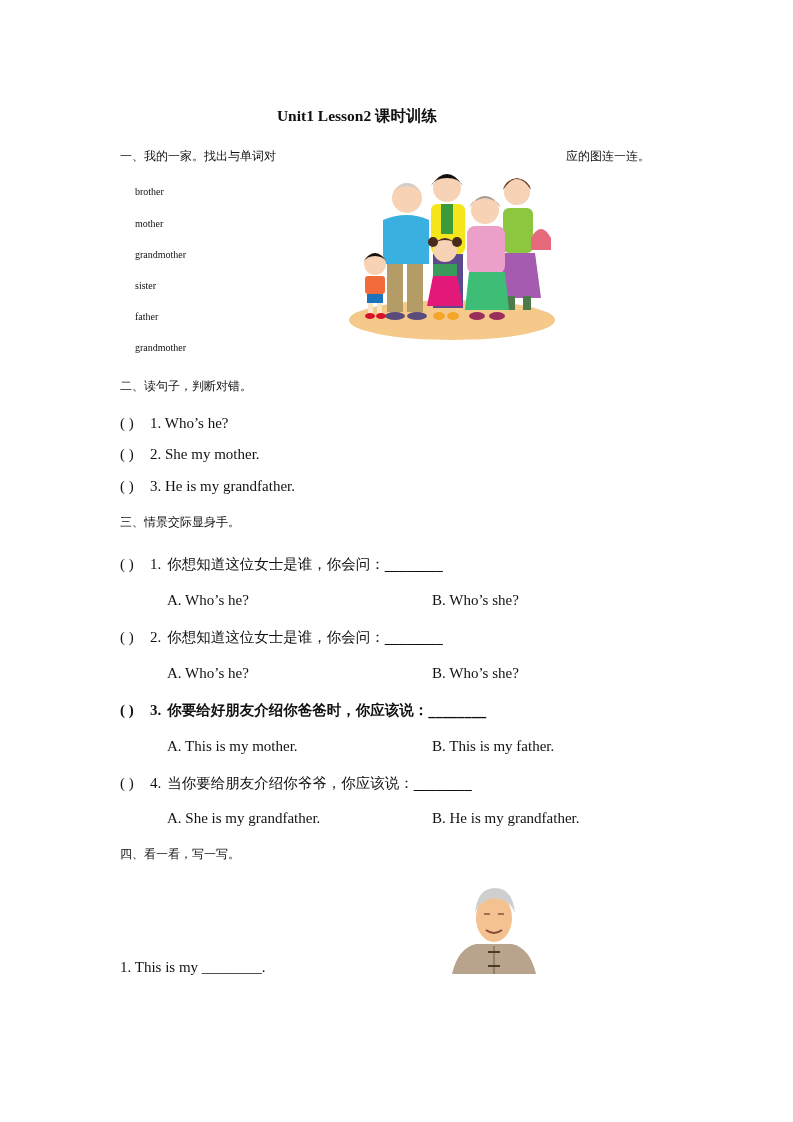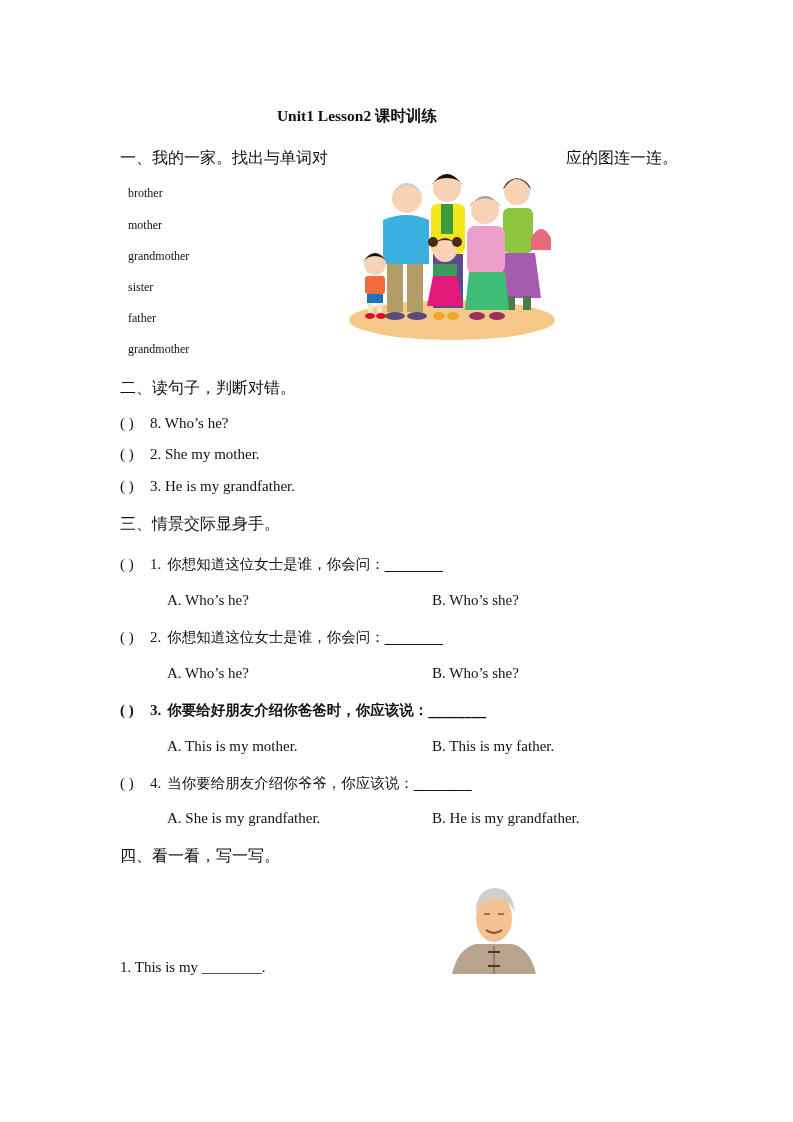--- a/index.html
+++ b/index.html
@@ -1,21 +1,21 @@
 <!DOCTYPE html>
 <html><head>
 <meta charset="utf-8">
 <style>
   html, body { margin: 0; padding: 0; background: #ffffff; }
   body { width: 793px; height: 1122px; position: relative; overflow: hidden;
          font-family: "Liberation Serif", "DejaVu Serif", serif; color: #111; }
   .abs { position: absolute; white-space: nowrap; }
   .title { top: 106px; left: 0; width: 714px; text-align: center; font-weight: bold; font-size: 15.5px; }
-  .sec { font-family: Liberation Serif, serif; font-size: 16px; }
-  .word { left: 128px; font-size: 12px; }
+  .sec { font-family: Liberation Serif, serif; font-size: 12px; }
+  .word { left: 135px; font-size: 10px; }
   .q { font-size: 15px; }
   .q .zh { font-family: "DejaVu Sans", sans-serif; font-size: 14.5px; margin-left: 6px; }
   .paren { display: inline-block; width: 30px; }
   .opt { font-size: 15px; font-family: Liberation Serif, serif; }
   .family-pic { left: 345px; top: 168px; width: 220px; height: 178px; }
   .grandpa-pic { left: 448px; top: 884px; width: 92px; height: 92px; }
 </style>
 </head>
 <body>
 
@@ -86,21 +86,21 @@
       <rect x="23" y="135" width="5" height="10" fill="#f7e6c8"></rect>
       <rect x="32" y="135" width="5" height="10" fill="#f7e6c8"></rect>
       <ellipse cx="25" cy="148" rx="5" ry="3" fill="#d8122a"></ellipse>
       <ellipse cx="36" cy="148" rx="5" ry="3" fill="#d8122a"></ellipse>
     </g>
   </svg>
 </div>
 
 <div class="abs sec" style="left:120px; top:378px;">二、读句子，判断对错。</div>
 <div class="abs q" style="left:120px; top:415px;">
-  <span class="paren">(    )</span><span>8. Who’s he?</span>
+  <span class="paren">(    )</span><span>1. Who’s he?</span>
 </div>
 <div class="abs q" style="left:120px; top:446px;">
   <span class="paren">(    )</span><span>2. She my mother.</span>
 </div>
 <div class="abs q" style="left:120px; top:478px;">
   <span class="paren">(    )</span><span>3. He is my grandfather.</span>
 </div>
 
 <div class="abs sec" style="left:120px; top:514px;">三、情景交际显身手。</div>
 

